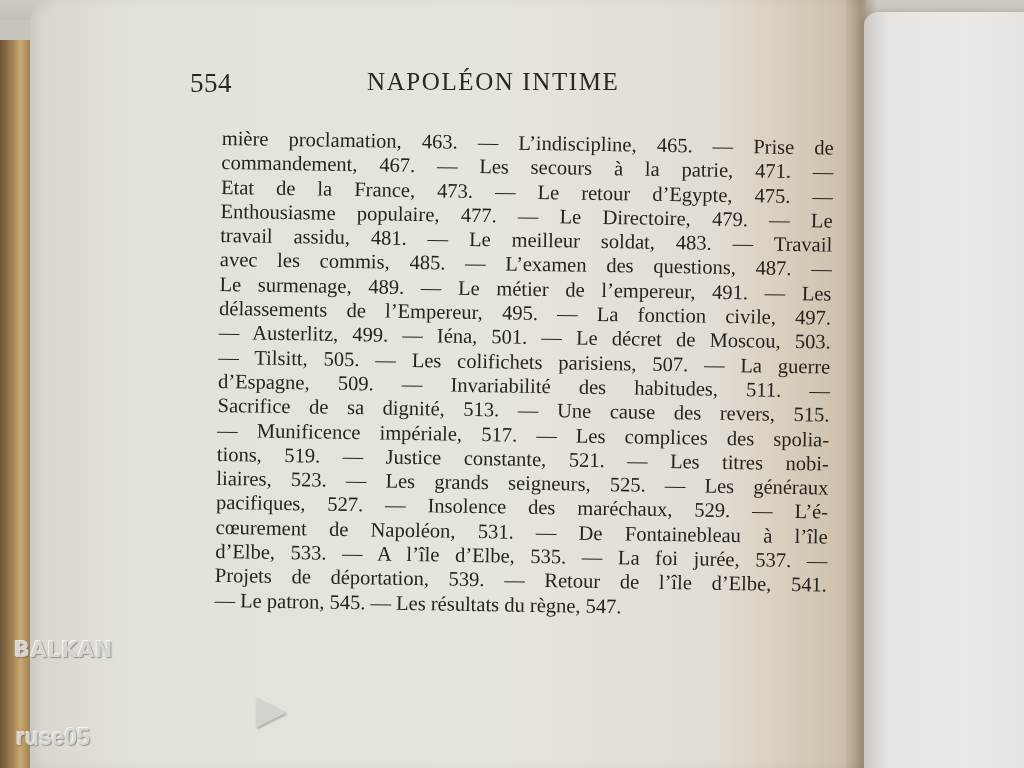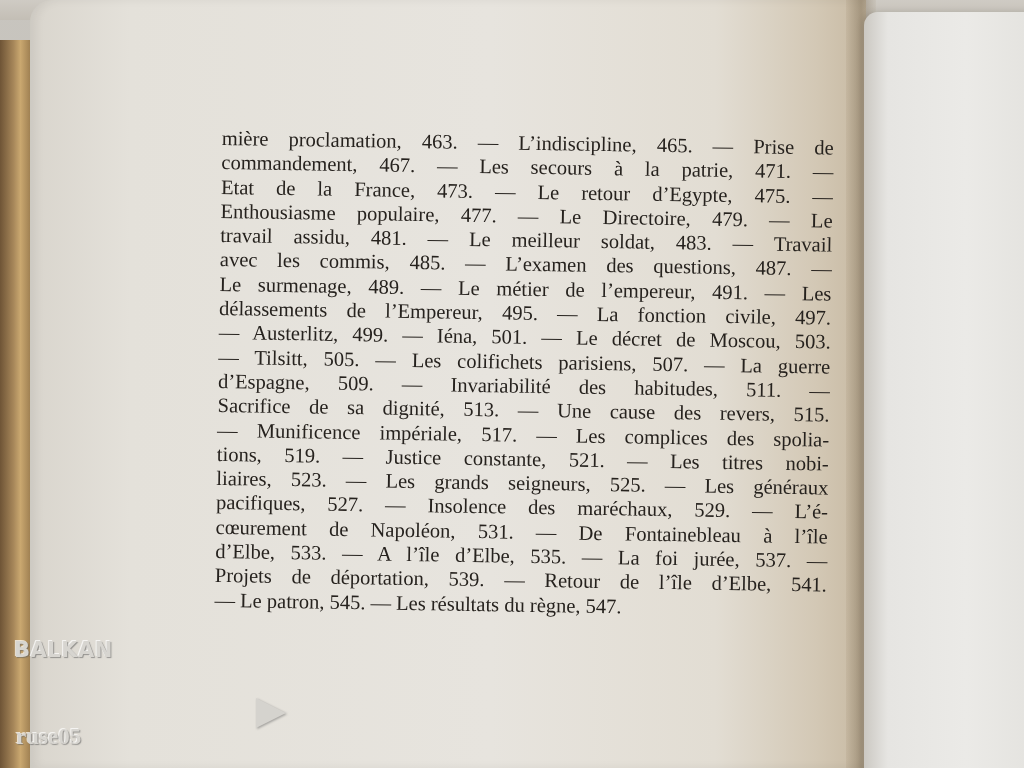--- a/index.html
+++ b/index.html
@@ -129,38 +129,42 @@
       left: 250px; top: 62px;
       width: 0; height: 0;
       border-top: 15px solid transparent;
       border-bottom: 15px solid transparent;
       border-left: 30px solid #d5d3ce;
       filter: drop-shadow(1px 1px 1px rgba(90,90,90,0.5));
     }
     .wm-user {
       position: absolute;
       left: 10px; top: 88px;
-      font-family: Liberation Serif, serif;
+      font-family: Liberation Sans, sans-serif;
       font-weight: bold;
       font-size: 23px;
       color: #d7d5d0;
       text-shadow: 1px 1px 1px rgba(90,90,90,0.55), -1px -1px 0 rgba(255,255,255,0.7);
     }
   </style>
 </head>
 <body>
 
 <div class="scene">
   <div class="surface-top"></div>
   <div class="cover-left"></div>
 
   <div class="page-left"></div>
   <div class="gutter"></div>
   <div class="page-right"></div>
 
+  <div class="running-head">
+    <span class="page-number">554</span>
+    <span class="book-title">NAPOLÉON INTIME</span>
+  </div>
 
   <div class="body-text">
     <span class="line">mière proclamation, 463. — L’indiscipline, 465. — Prise de</span>
     <span class="line">commandement, 467. — Les secours à la patrie, 471. —</span>
     <span class="line">Etat de la France, 473. — Le retour d’Egypte, 475. —</span>
     <span class="line">Enthousiasme populaire, 477. — Le Directoire, 479. — Le</span>
     <span class="line">travail assidu, 481. — Le meilleur soldat, 483. — Travail</span>
     <span class="line">avec les commis, 485. — L’examen des questions, 487. —</span>
     <span class="line">Le surmenage, 489. — Le métier de l’empereur, 491. — Les</span>
     <span class="line">délassements de l’Empereur, 495. — La fonction civile, 497.</span>

